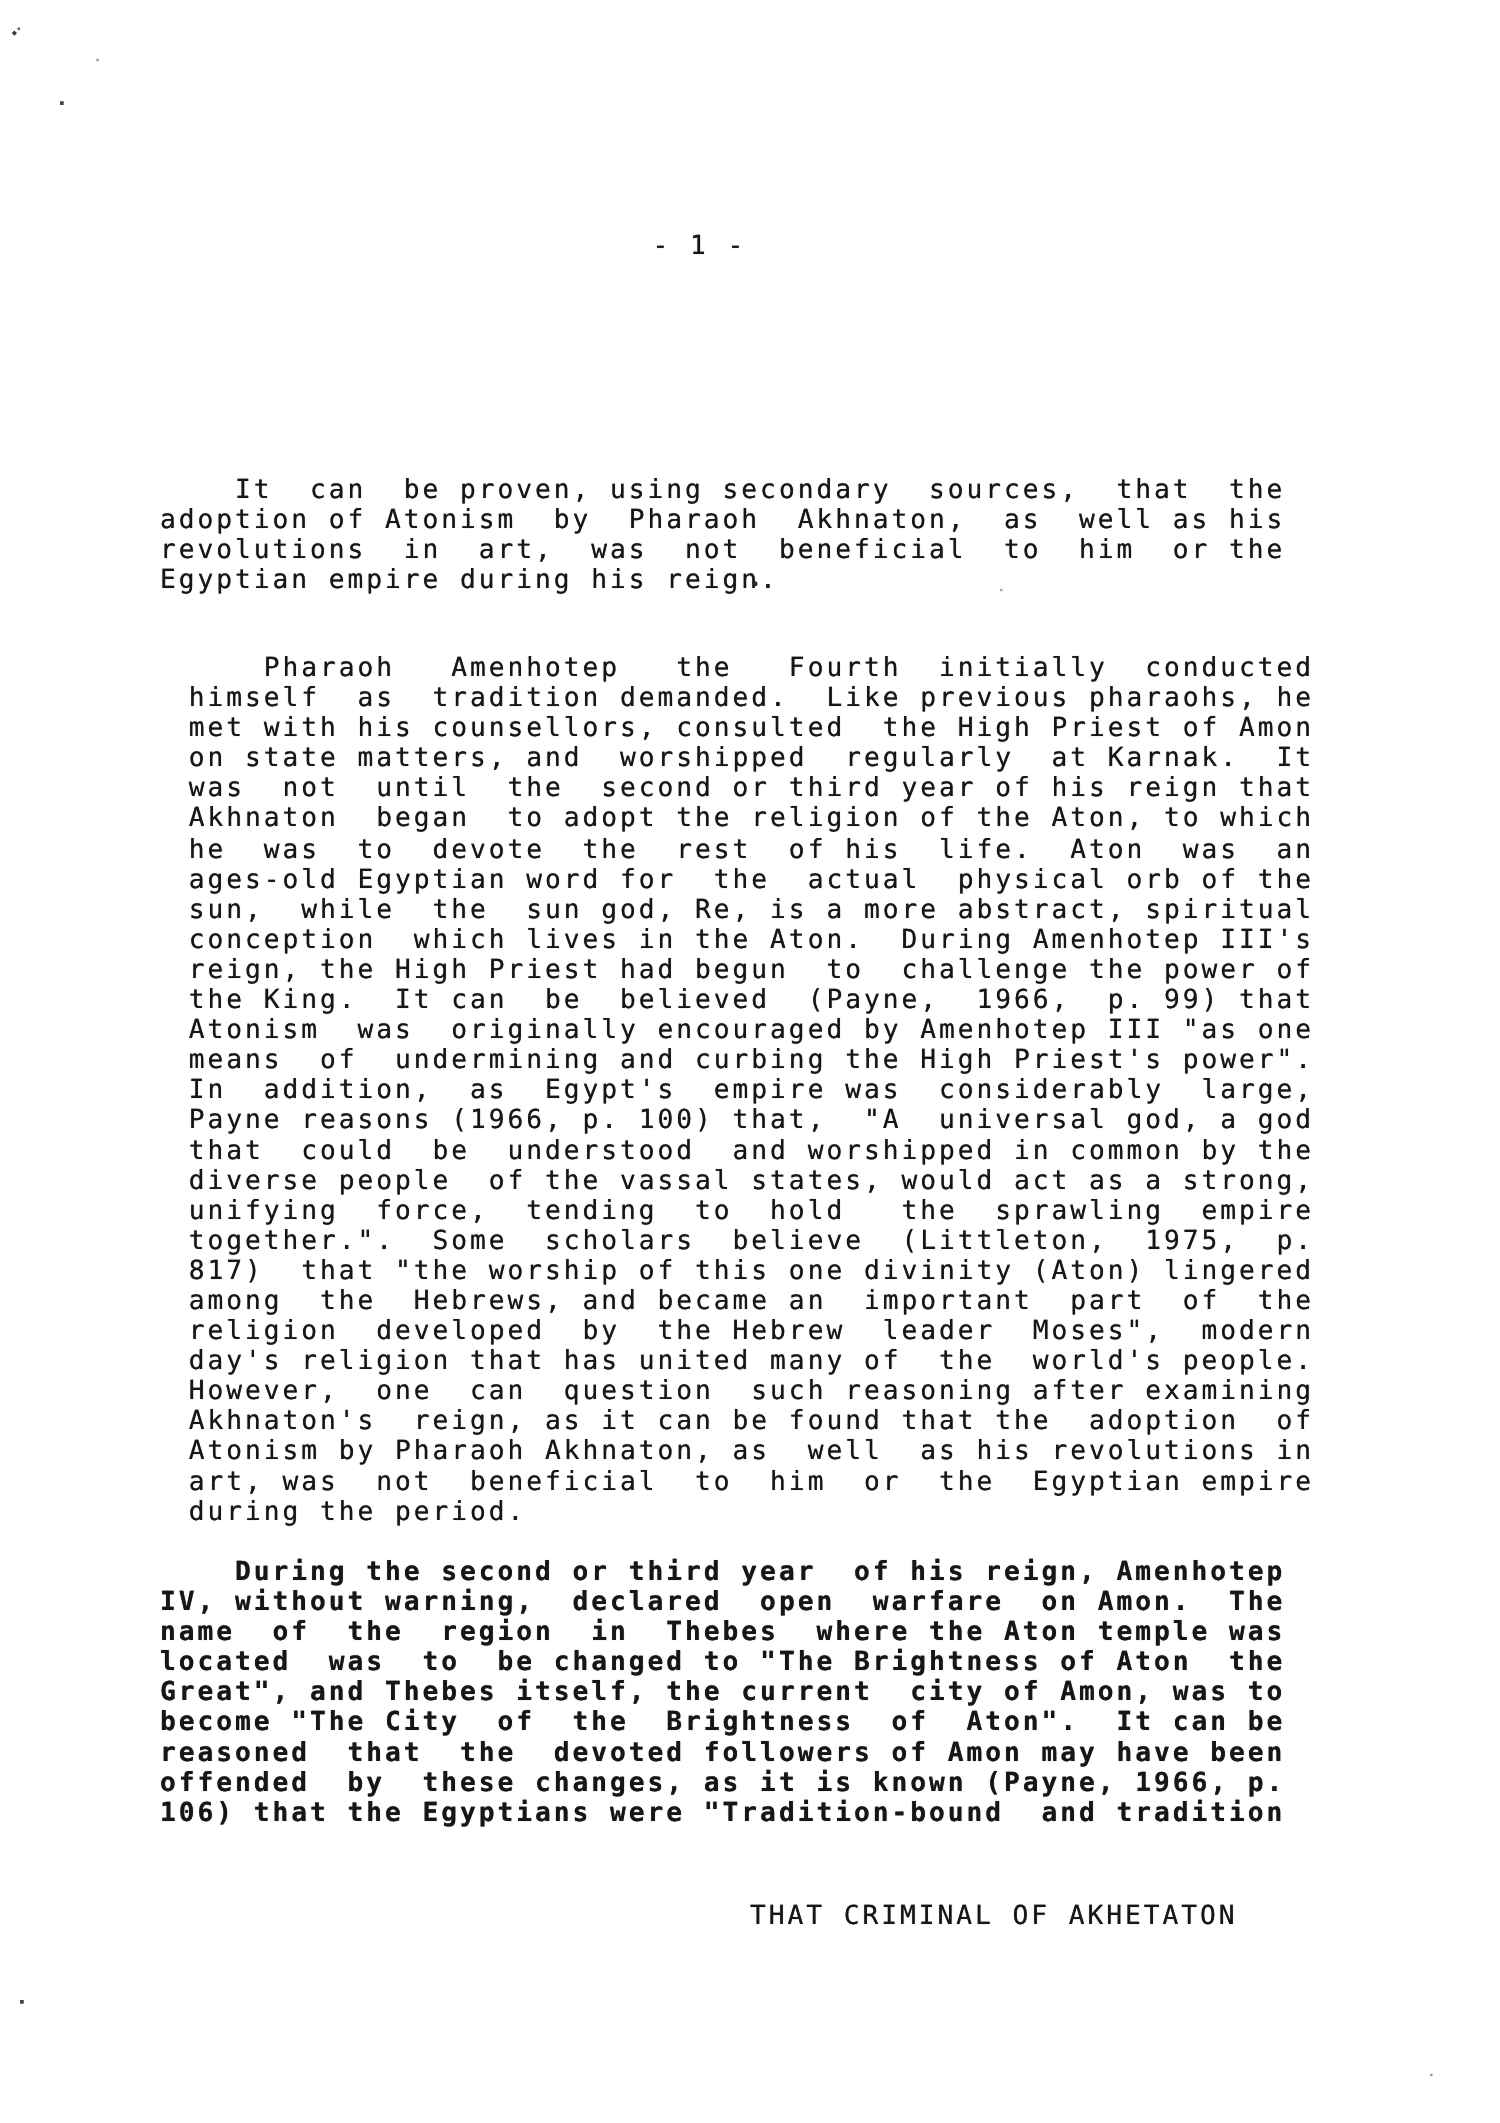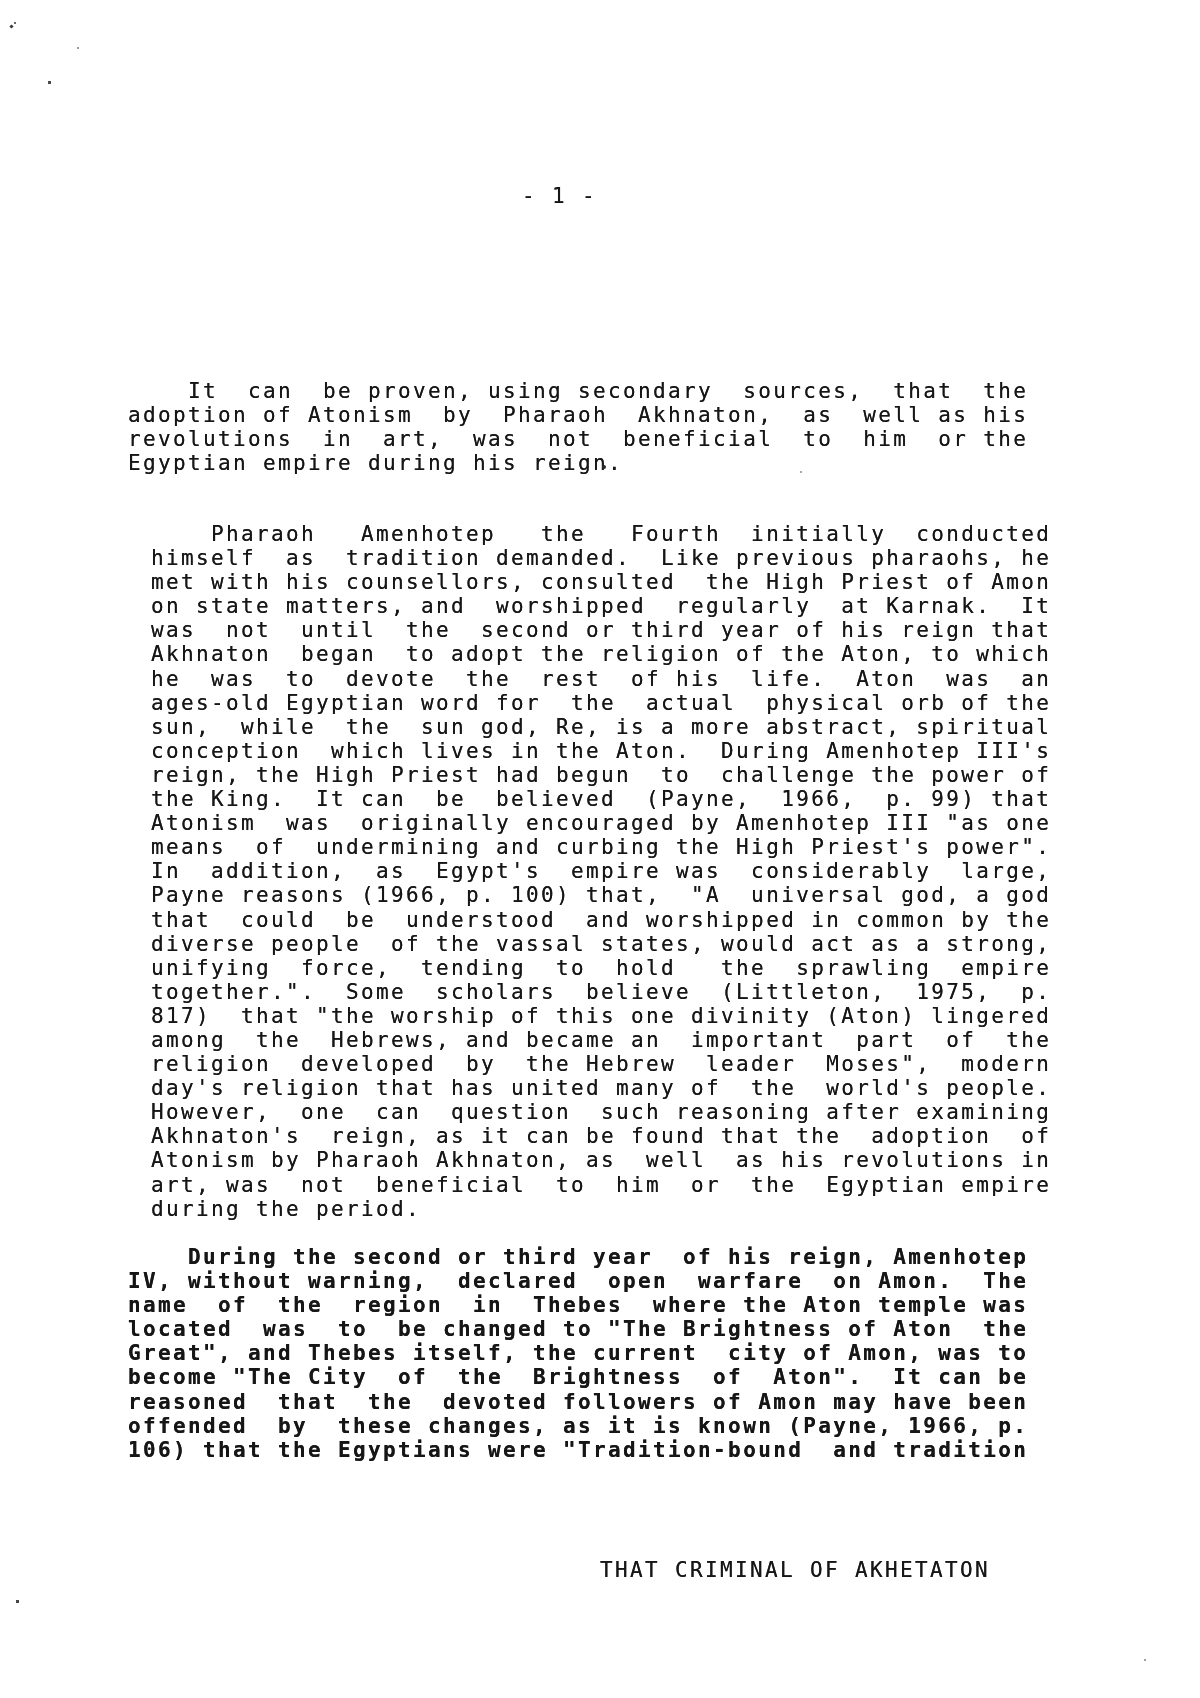--- a/index.html
+++ b/index.html
@@ -23,21 +23,21 @@
     line-height: 24.1px;
     letter-spacing: 2.36px;
     color: #161616;
     text-shadow: 0 0 0.6px rgba(20,20,20,0.8);
     white-space: pre;
   }
   .pagenum { left: 522px; top: 184px; }
   .para-1  { left: 128px; top: 379px; }
   .para-2  { left: 128px; top: 522px; margin-left: 23px; }
   .para-3  { left: 128px; top: 1245px; font-weight: bold; }
-  .running-title { left: 600px; top: 1558px; }
+  .running-title { left: 600px; top: 1520px; }
   .speck {
     position: absolute;
     background: #444;
   }
 </style>
 </head>
 <body>
 
 <div class="page">
 

